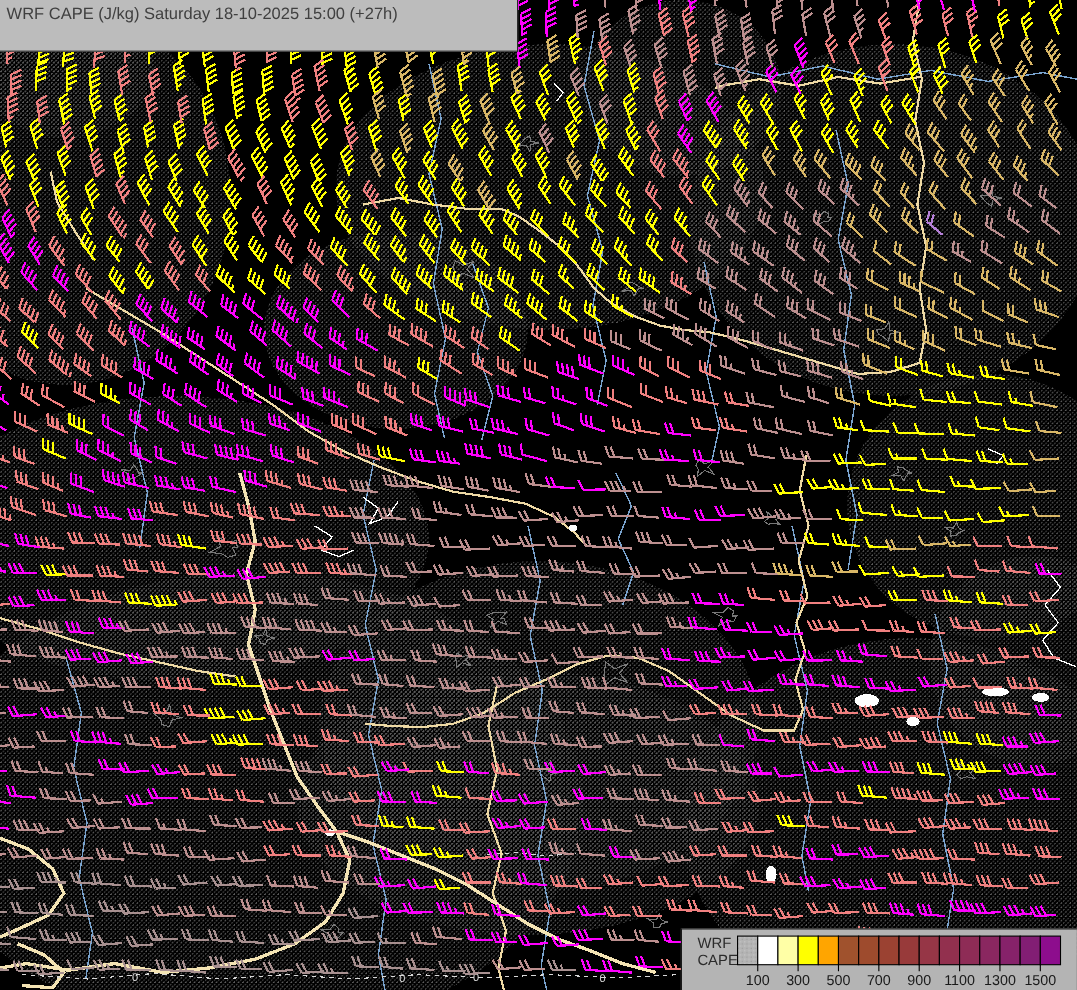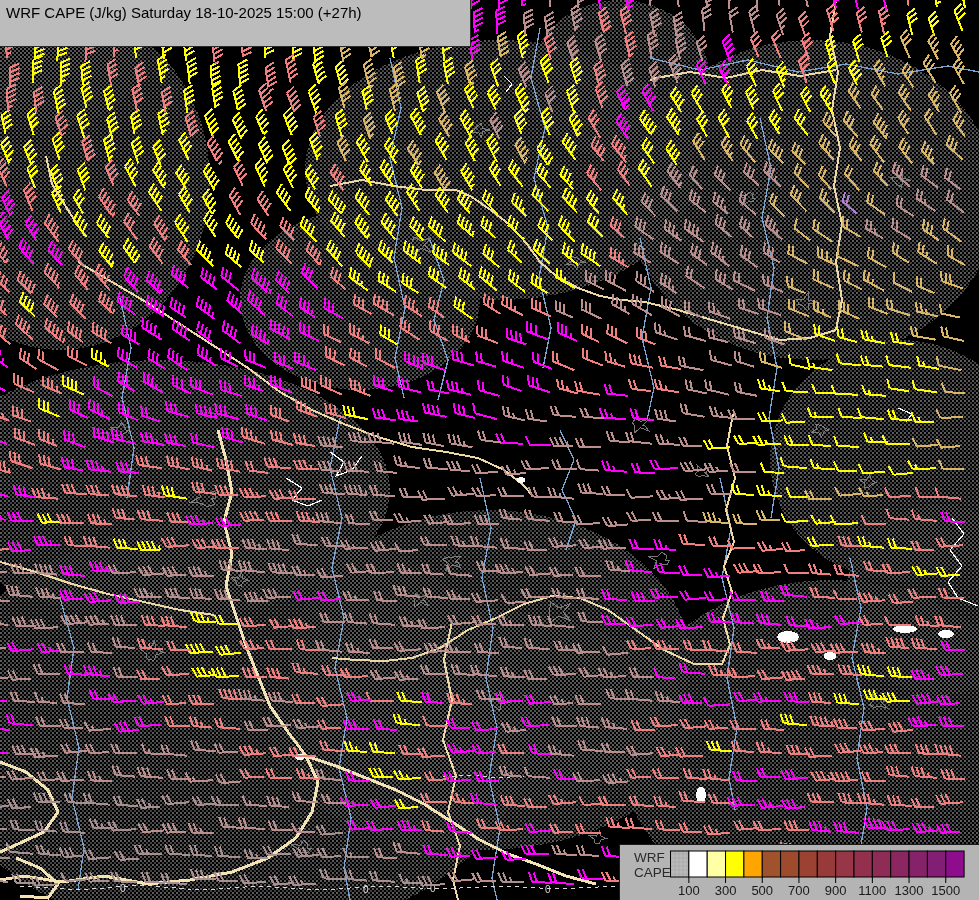--- a/index.html
+++ b/index.html
@@ -1,21 +1,21 @@
 <!DOCTYPE html>
 <html><head>
 <meta charset="utf-8">
 <style>
   html,body{margin:0;padding:0;background:#000;}
   .stage{position:relative;width:979px;height:900px;overflow:hidden;background:#000;
          font-family:"Liberation Sans", sans-serif;}
   .stage svg.map{position:absolute;left:0;top:0;}
   .titlebox{position:absolute;left:0;top:0;width:471px;height:47px;
             background:#bcbcbc;border:1px solid #2a2a2a;border-left:none;border-top:none;
-            box-sizing:border-box;color:#000000;padding:3px 0 0 6px;}
+            box-sizing:border-box;color:#404040;padding:3px 0 0 6px;}
   .titlebox .t1{font-size:15px;line-height:20px;white-space:nowrap;}
   .titlebox .t2{font-size:15px;line-height:20px;white-space:nowrap;}
   .legend{position:absolute;left:619px;top:844px;width:360px;height:60px;
           background:#b4b4b4;border-left:1px solid #1a1a1a;border-top:1px solid #1a1a1a;
           box-sizing:border-box;}
   .legend .labels{position:absolute;left:14px;top:5px;color:#2b2b2b;font-size:13.5px;line-height:15px;}
   .legend .labels .jkg{margin-top:20px;}
   .legend svg{position:absolute;left:46px;top:0;}
 </style>
 </head>

